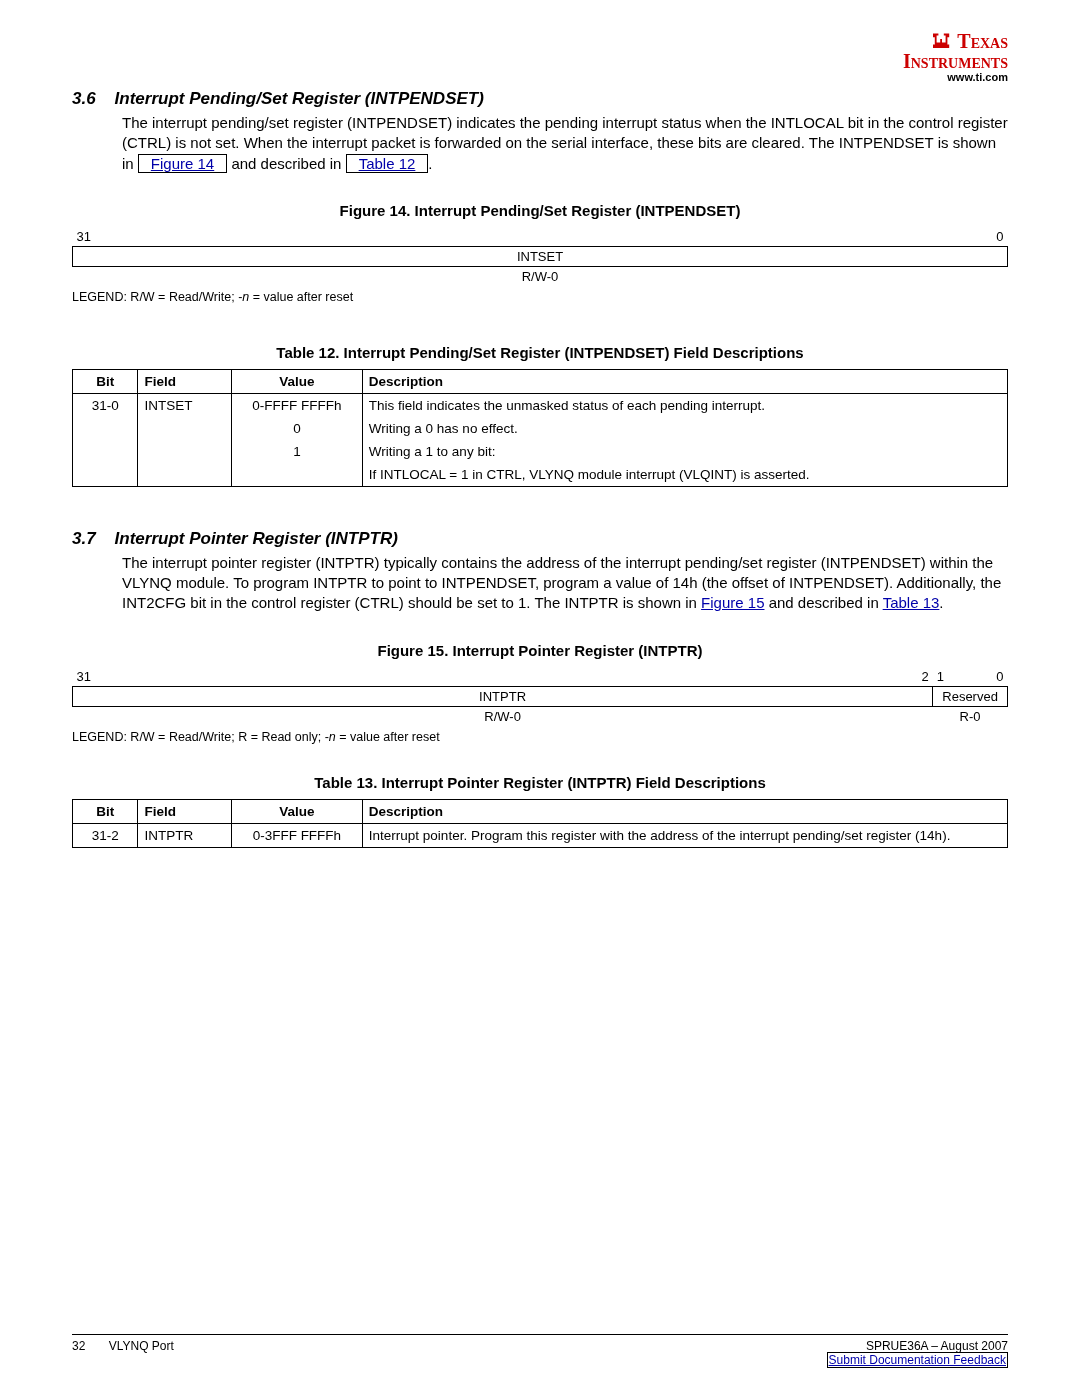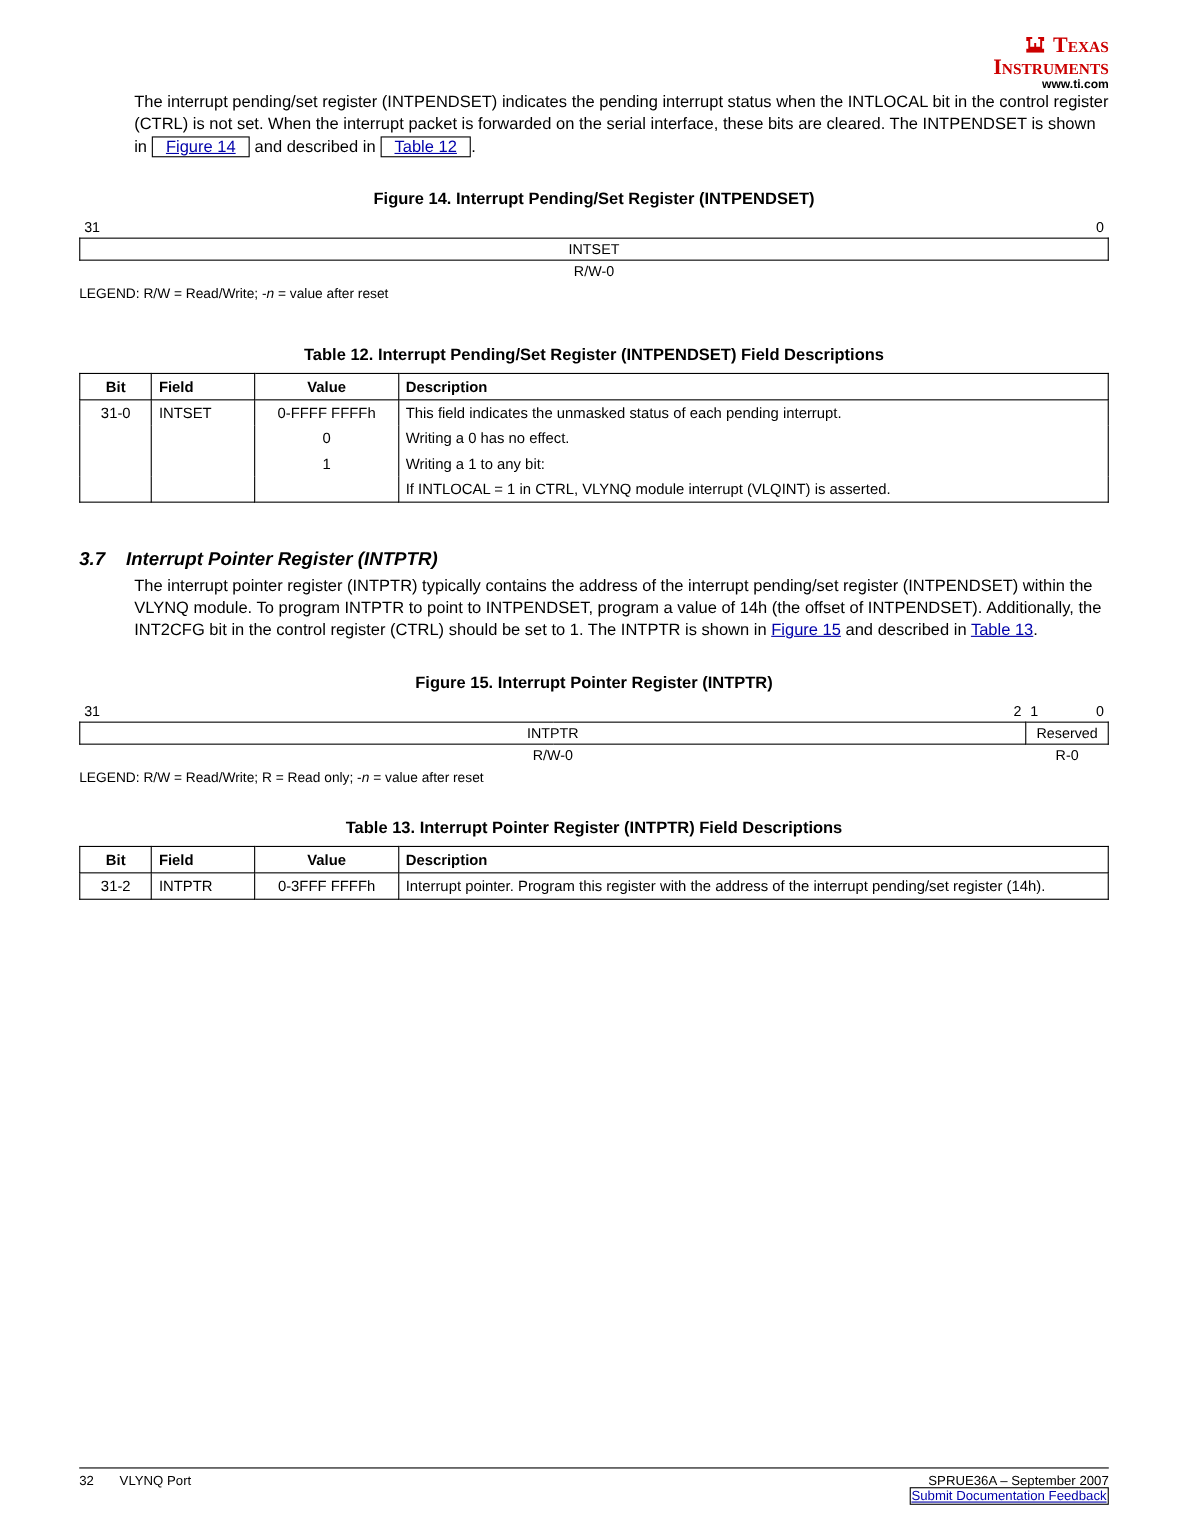--- a/index.html
+++ b/index.html
@@ -140,20 +140,24 @@
         <svg id="ti-chip-icon" width="22" height="18" viewBox="0 0 24 20">
             <path fill="#c00" d="M2 4h6v2H6v8h4v-4h2v4h4V6h-2V4h6v4h-2v8h2v4H2v-4h2V8H2z"></path>
           </svg>
         <span>Texas</span><br>
         <span>Instruments</span>
       </div>
       <div class="logo-url">www.ti.com</div>
     </div>
   </div>
 
+  <h3 class="sec">
+    <span class="num">3.6</span>&nbsp;&nbsp;&nbsp;
+    <span>Interrupt Pending/Set Register (INTPENDSET)</span>
+  </h3>
   <p class="body-para">
     <span>The interrupt pending/set register (INTPENDSET) indicates the pending interrupt status when the INTLOCAL bit in the control register (CTRL) is not set. When the interrupt packet is forwarded on the serial interface, these bits are cleared. The INTPENDSET is shown in </span>
     <a href="#" class="xref link-box">Figure 14</a>
     <span> and described in </span>
     <a href="#" class="xref link-box">Table 12</a><span>.</span>
   </p>
 
   <div class="caption">Figure 14. Interrupt Pending/Set Register (INTPENDSET)</div>
   <table class="bitfield">
     <tbody>
@@ -268,18 +272,18 @@
     </tr>
   </tbody>
     </table>
 
   <div class="footer">
     <div class="footer-left">
       <span class="pnum">32</span>
       <span class="title">VLYNQ Port</span>
     </div>
     <div class="footer-right">
-      <div>SPRUE36A – September 2007</div>
+      <div>SPRUE36A – August 2007</div>
       <a href="#" class="footer-link" style="">Submit Documentation Feedback</a>
     </div>
   </div>
 
 </div>
 
 </body></html>

